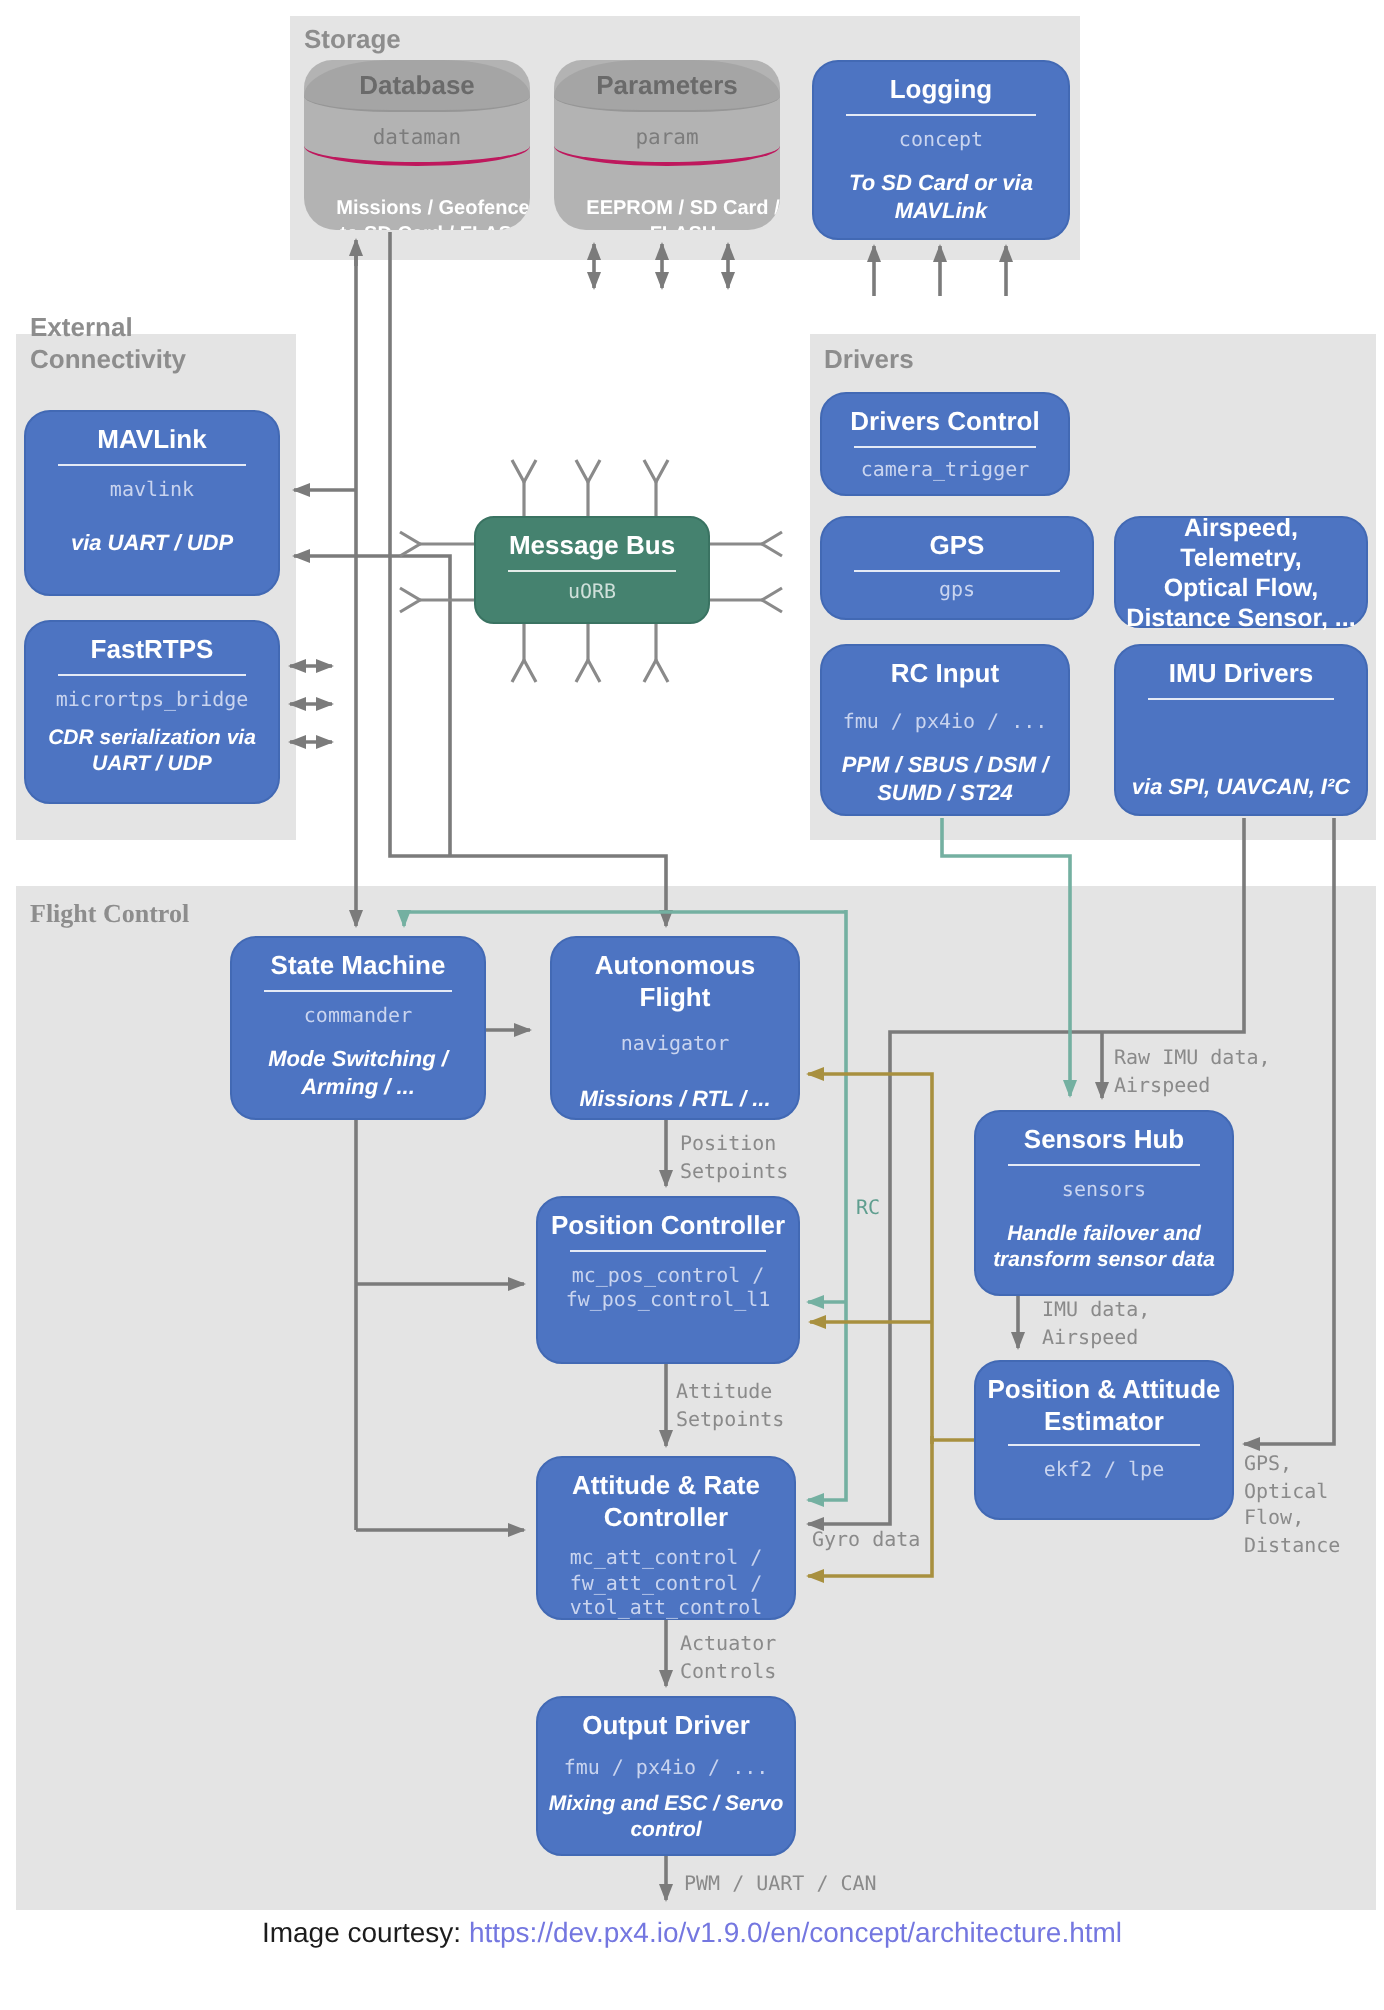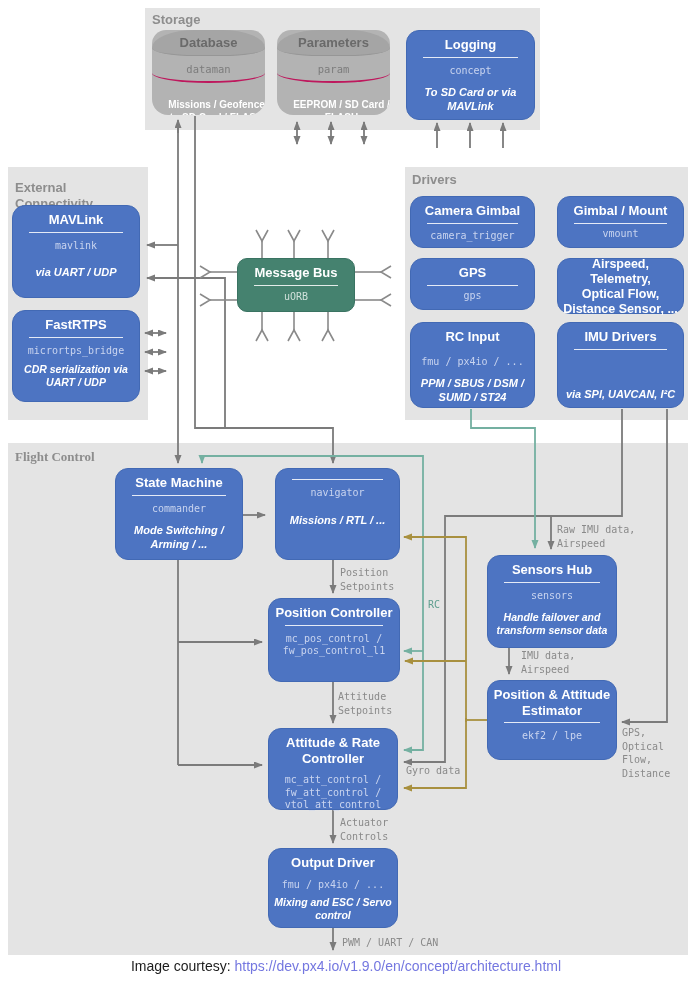--- a/index.html
+++ b/index.html
@@ -38,21 +38,21 @@
 <body>
 
 <div id="stage">
 
   <div class="section" style="left:145px;top:8px;width:395px;height:122px;"></div>
   <div class="section" style="left:8px;top:167px;width:140px;height:253px;"></div>
   <div class="section" style="left:405px;top:167px;width:283px;height:253px;"></div>
   <div class="section" style="left:8px;top:443px;width:680px;height:512px;"></div>
 
   <div class="section-label" style="left:152px;top:12px;">Storage</div>
-  <div class="section-label" style="left:15px;top:156px;margin-top:24px;">External
+  <div class="section-label" style="left:15px;top:156px;">External
 Connectivity</div>
   <div class="section-label" style="left:412px;top:172px;">Drivers</div>
   <div class="section-label" style="left:15px;top:449px;font-family:Liberation Serif, serif;">Flight Control</div>
 
   <svg id="wires" width="692" height="1005" viewBox="0 0 692 1005">
     <defs>
       <marker id="mg" markerUnits="userSpaceOnUse" markerWidth="10" markerHeight="9" refX="8" refY="3.5" orient="auto-start-reverse">
         <path d="M0,0 L9,3.5 L0,7 z" fill="#7b7b7b"></path>
       </marker>
       <marker id="mt" markerUnits="userSpaceOnUse" markerWidth="10" markerHeight="9" refX="8" refY="3.5" orient="auto-start-reverse">
@@ -160,30 +160,25 @@
 UART / UDP</div>
   </div>
 
   <div class="busbox" style="left:237px;top:258px;width:118px;height:54px;">
     <div class="bbox-title">Message Bus</div>
     <div class="bbox-rule"></div>
     <div class="bbox-code">uORB</div>
   </div>
 
   <div class="bbox" style="left:410px;top:196px;width:125px;height:52px;">
-    <div class="bbox-title">Camera Gimbal</div>
+    <div class="bbox-title">Drivers Control</div>
     <div class="bbox-rule"></div>
     <div class="bbox-code" style="margin-top:6px;">camera_trigger</div>
   </div>
-  <div class="bbox" style="left:557px;top:196px;width:127px;height:52px;">
-    <div class="bbox-title">Gimbal / Mount</div>
-    <div class="bbox-rule"></div>
-    <div class="bbox-code" style="margin-top:4px;">vmount</div>
-  </div>
-  <div class="bbox" style="left:410px;top:258px;width:125px;height:52px;">
+  <div class="bbox" style="left:410px;top:258px;width:137px;height:52px;">
     <div class="bbox-title">GPS</div>
     <div class="bbox-rule"></div>
     <div class="bbox-code" style="margin-top:4px;">gps</div>
   </div>
   <div class="bbox plain" style="left:557px;top:258px;width:127px;height:56px;">
     <div class="bbox-title">Airspeed, Telemetry,
 Optical Flow,
 Distance Sensor, ...</div>
   </div>
   <div class="bbox" style="left:410px;top:322px;width:125px;height:86px;">
@@ -200,20 +195,21 @@
   </div>
 
   <div class="bbox" style="left:115px;top:468px;width:128px;height:92px;">
     <div class="bbox-title">State Machine</div>
     <div class="bbox-rule"></div>
     <div class="bbox-code">commander</div>
     <div class="bbox-desc">Mode Switching /
 Arming / ...</div>
   </div>
   <div class="bbox" style="left:275px;top:468px;width:125px;height:92px;">
+    <div class="bbox-title">Autonomous Flight</div>
     <div class="bbox-rule"></div>
     <div class="bbox-code">navigator</div>
     <div class="bbox-desc" style="margin-top:14px;">Missions / RTL / ...</div>
   </div>
   <div class="bbox" style="left:268px;top:598px;width:132px;height:84px;">
     <div class="bbox-title">Position Controller</div>
     <div class="bbox-rule"></div>
     <div class="bbox-code">mc_pos_control /
 fw_pos_control_l1</div>
   </div>

